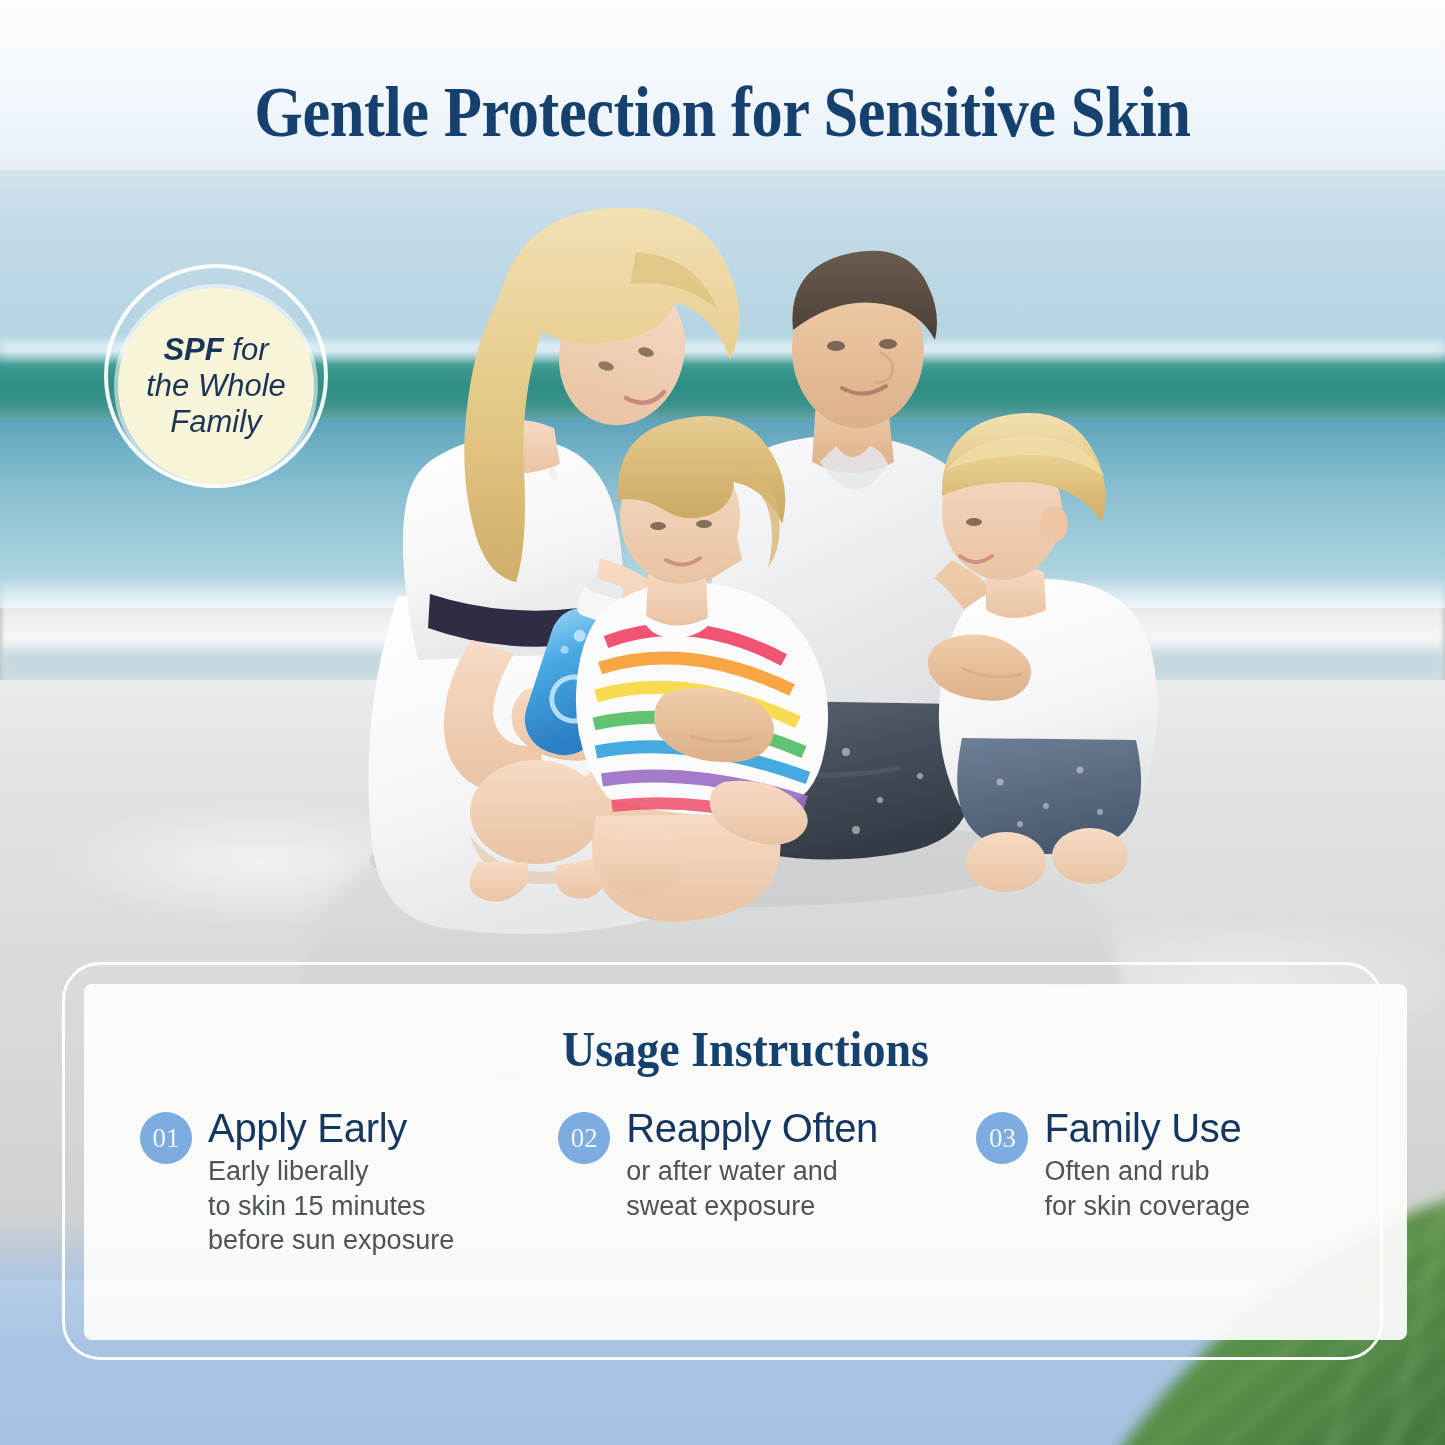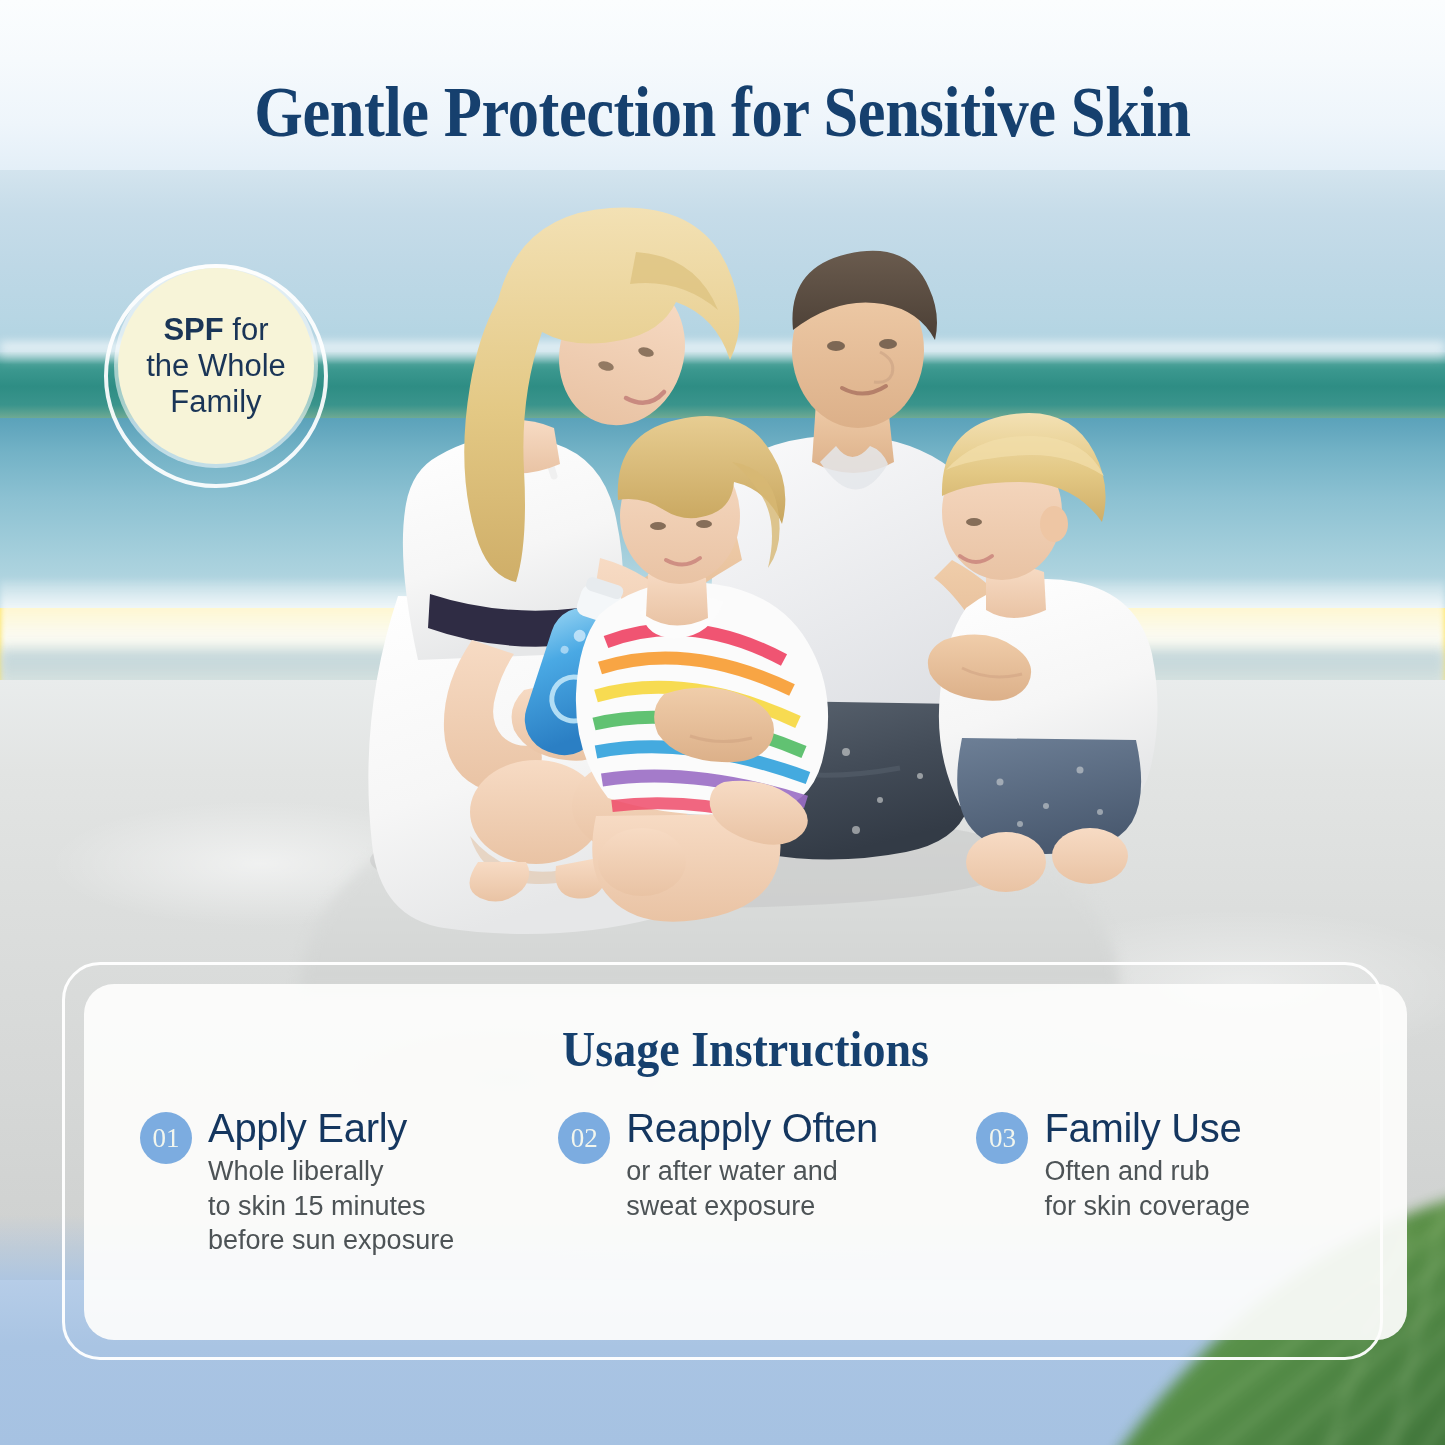--- a/index.html
+++ b/index.html
@@ -9,21 +9,21 @@
   }
   body {
     font-family: "Liberation Sans", sans-serif;
   }
 
   #poster {
     position: relative;
     width: 1445px;
     height: 1445px;
     overflow: hidden;
-    background: #fde047;
+    background: #a3a3a3;
   }
 
   
   .photo {
     position: absolute;
     inset: 0;
     overflow: hidden;
   }
 
   
@@ -191,22 +191,23 @@
   .badge {
     position: absolute;
     left: 104px;
     top: 264px;
     width: 224px;
     height: 224px;
     border-radius: 50%;
     border: 4px solid rgba(255,255,255,0.92);
     box-sizing: border-box;
     display: flex;
-    align-items: flex-start;
+    align-items: flex-end;
     justify-content: center;
+    font-style: italic;
   }
   .badge-inner {
     width: 196px;
     height: 196px;
     border-radius: 50%;
     background: #f7f4d8;
     display: flex;
     align-items: center;
     justify-content: center;
     box-shadow: 0 0 0 4px rgba(255,255,255,0.55);
@@ -234,21 +235,21 @@
     box-sizing: border-box;
     pointer-events: none;
   }
   .panel {
     position: absolute;
     left: 84px;
     top: 984px;
     width: 1323px;
     height: 356px;
     background: rgba(253,253,252,0.93);
-    border-radius: 30px;
+    border-radius: 8px;
     box-sizing: border-box;
   }
 
   .panel-title {
     position: absolute;
     left: 0; right: 0;
     top: 36px;
     text-align: center;
     font-family: "Liberation Serif", serif;
     font-size: 50px;
@@ -558,21 +559,21 @@
   <div class="panel">
     <div class="panel-title">Usage Instructions</div>
 
     <div class="steps">
 
       <div class="step">
         <div class="num">01</div>
         <div class="step-body">
           <div class="step-h">Apply Early</div>
           <div class="step-p">
-            <span>Whole liberally</span>
+            <span>Early liberally</span>
             <span>to skin 15 minutes</span>
             <span>before sun exposure</span>
           </div>
         </div>
       </div>
 
       <div class="step">
         <div class="num">02</div>
         <div class="step-body">
           <div class="step-h">Reapply Often</div>

